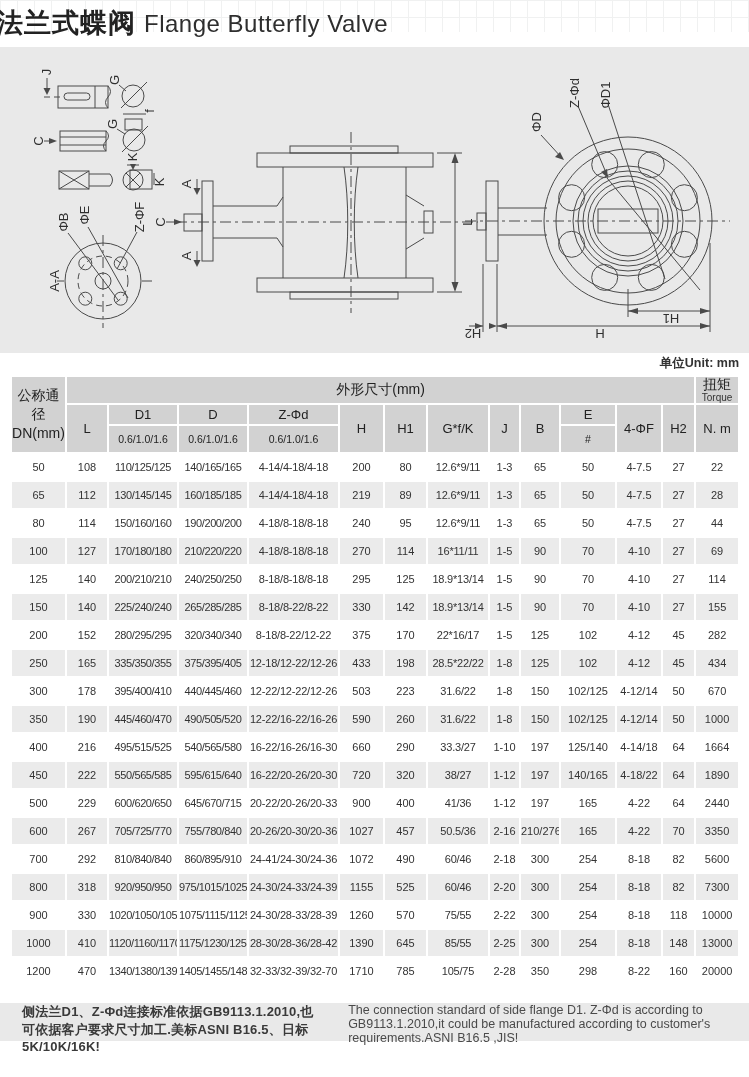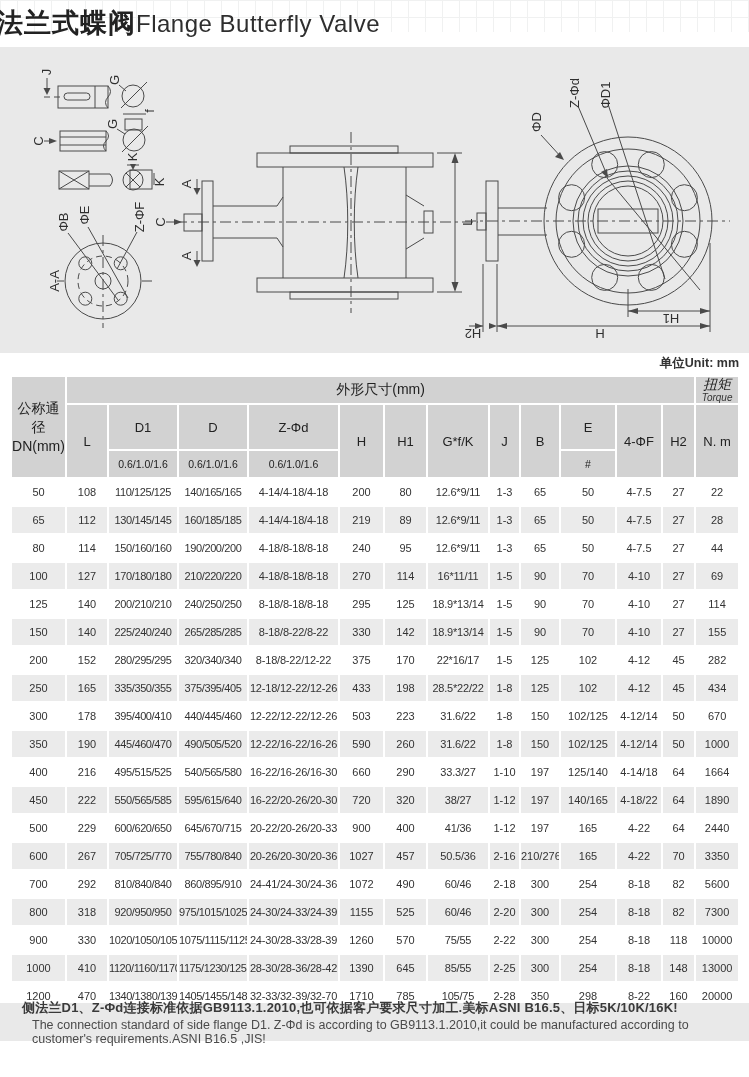--- a/index.html
+++ b/index.html
@@ -4,54 +4,54 @@
 <style>
   html,body{margin:0;padding:0;background:#fff;}
   .page{position:relative;width:749px;height:1077px;background:#fff;overflow:hidden;
         font-family:"Liberation Sans","DejaVu Sans",sans-serif;}
   
   .title-bar{position:absolute;top:0;left:0;width:749px;height:32px;background:#fff;
     background-image:linear-gradient(#f0f1f1 1px,transparent 1px),
                      linear-gradient(90deg,#f0f1f1 1px,transparent 1px);
     background-size:17px 17px;display:flex;align-items:baseline;}
   .title-zh{font-size:27px;font-weight:700;color:#222;margin-left:-4px;line-height:47px;letter-spacing:1px;}
-  .title-en{font-size:24px;font-weight:400;color:#2e2e2e;letter-spacing:.5px;}
+  .title-en{font-size:24px;font-weight:400;color:#2e2e2e;margin-left:8px;letter-spacing:.5px;}
   
   .drawing-band{position:absolute;top:47px;left:0;width:749px;height:306px;background:#e9e9e9;}
   .dwg line,.dwg path,.dwg rect,.dwg circle,.dwg polyline{stroke:#4a4a4a;fill:none;stroke-width:1;}
   .dwg .dash{stroke-dasharray:11 4 3 4;}
   .dwg .dash2{stroke-dasharray:6 4;}
   .dwg text{fill:#2f2f2f;font-size:13px;stroke:none;font-family:"Liberation Sans",sans-serif;}
   .dwg .ah{fill:#4a4a4a;stroke:none;}
   
   .unit-label{position:absolute;top:355px;right:10px;font-size:12.5px;font-weight:600;color:#333;}
   
   .table-wrap{position:absolute;top:375px;left:10px;width:730px;}
   table.spec{border-collapse:separate;border-spacing:2px;table-layout:fixed;width:730px;}
   table.spec th{background:#d2d2d2;font-weight:400;color:#222;text-align:center;padding:0;}
   table.spec td{background:#fff;text-align:center;font-size:11px;color:#333;height:26px;padding:0;
                 white-space:nowrap;overflow:hidden;}
   table.spec tbody tr:nth-child(even) td{background:#ebebeb;}
   tr.hr1 th{height:26px;font-size:14px;}
-  tr.hr2 th{height:44px;font-size:13px;}
+  tr.hr2 th{height:19px;font-size:13px;}
   tr.hr3 th{height:26px;font-size:10.5px;}
   th.dn-cell{font-size:13px;line-height:1.35;}
   th.dn-cell .zh{font-weight:500;}
-  th.torque-cell{font-size:12px;line-height:1.1;font-style:italic;}
+  th.torque-cell{font-size:12px;line-height:1.1;}
   th.torque-cell .sm{font-size:10px;color:#333;}
   col.c0{width:53px}col.c1{width:40px}col.c2{width:68px}col.c3{width:68px}col.c4{width:89px}
   col.c5{width:43px}col.c6{width:41px}col.c7{width:60px}col.c8{width:29px}col.c9{width:38px}
   col.c10{width:54px}col.c11{width:44px}col.c12{width:31px}col.c13{width:42px}
   td.c2,td.c3{font-size:9.5px;letter-spacing:-.4px;}
   td.c4{font-size:9.5px;letter-spacing:-.2px;margin-top:15px;}
   td.c7{font-size:10.5px;letter-spacing:-.2px;}
   td.c10,td.c11{font-size:10.5px;}
   
   .footer{position:absolute;top:1003px;left:0;width:749px;height:38px;background:#e9e9e9;
-          display:flex;flex-direction:column;justify-content:center;}
+          display:flex;flex-direction:row;justify-content:center;}
   .footer .zh{font-size:13px;font-weight:700;color:#3a3a3a;margin:0 0 1px 22px;letter-spacing:.2px;}
   .footer .en{font-size:12.5px;font-weight:400;color:#4a4a4a;margin-left:32px;}
 </style>
 </head>
 <body>
 
 <div class="page">
 
   <div class="title-bar">
     <span class="title-zh">法兰式蝶阀</span>

